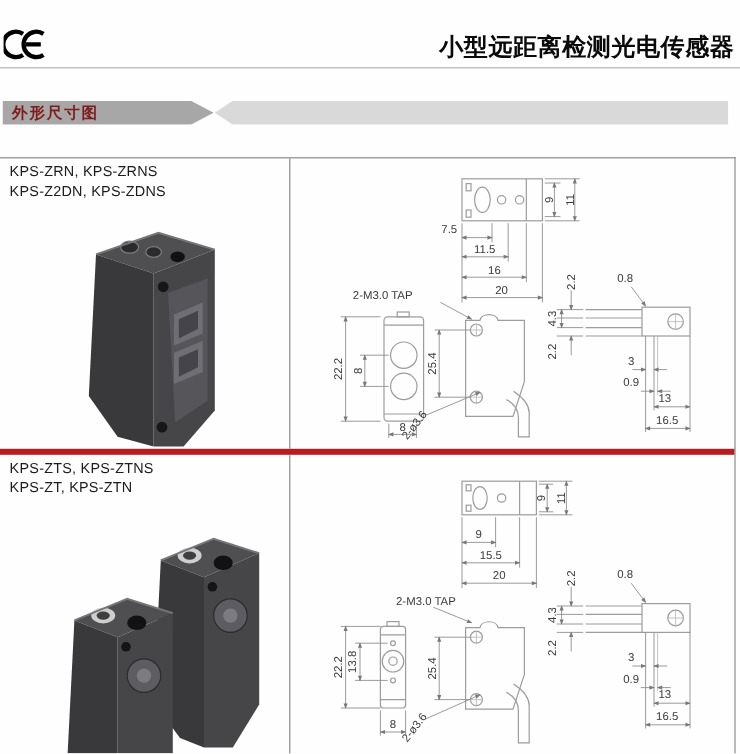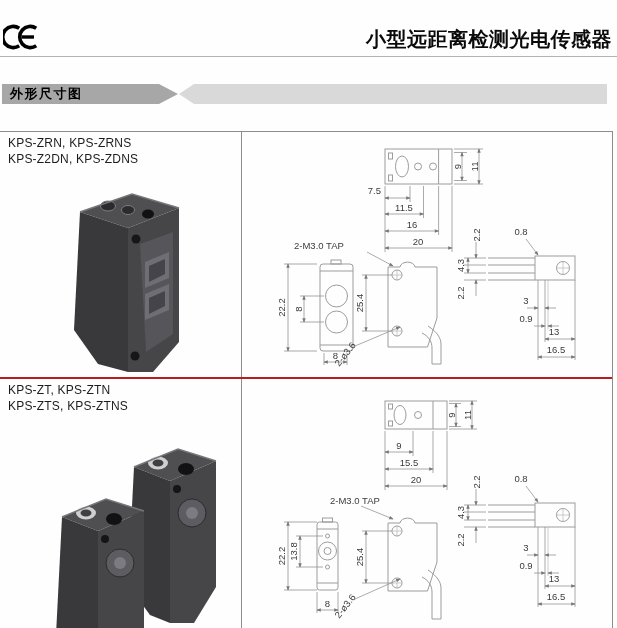--- a/index.html
+++ b/index.html
@@ -17,34 +17,34 @@
     white-space: nowrap;
   }
   .top-rule { position: absolute; top: 56px; left: 0; width: 617px; height: 1px; background: #b3b3b3; }
 
   .banner { position: absolute; top: 84px; left: 0; width: 617px; height: 20px; }
   .banner-dark {
     position: absolute; left: 2px; top: 0; width: 176px; height: 20px; background: #a7a7a7;
     clip-path: polygon(0 0, 157px 0, 176px 50%, 157px 100%, 0 100%);
   }
   .banner-dark span {
-    display: block; font-size: 13px; font-weight: bold; color: #000000;
+    display: block; font-size: 13px; font-weight: bold; color: #7f1d1d;
     line-height: 20px; padding-left: 8px; letter-spacing: 1.5px;
   }
   .banner-light {
     position: absolute; left: 179px; top: 0; width: 428px; height: 20px; background: #d9d9d9;
     clip-path: polygon(0 50%, 15px 0, 100% 0, 100% 100%, 15px 100%);
   }
 
   .spec-table {
     position: absolute; top: 131px; left: 0; width: 613px; height: 497px;
     border-top: 1px solid #8c8c8c; border-right: 1px solid #8c8c8c;
   }
   .row { position: relative; display: flex; }
-  .row-1 { height: 247px; border-bottom: 2px solid #b91c1c; }
+  .row-1 { height: 247px; border-bottom: 5px solid #b91c1c; }
   .row-2 { height: 249px; }
   .cell-left { position: relative; width: 242px; border-right: 1px solid #8c8c8c; overflow: hidden; }
   .cell-right { position: relative; flex: 1; overflow: hidden; }
   .models { padding: 4px 0 0 8px; font-size: 12px; line-height: 1.3; color: #1c1c1c; letter-spacing: 0.2px; }
   .photo { position: absolute; }
   svg.drawing { position: absolute; left: 0; top: 0; }
 
   .ol { stroke: #9c9c9c; stroke-width: 1; fill: none; }
   .dl { stroke: #8f8f8f; stroke-width: 0.75; fill: none; }
   .thin { stroke: #b8b8b8 !important; stroke-width: 0.7 !important; }
@@ -217,22 +217,22 @@
         <text class="dim" x="284" y="190" text-anchor="middle">0.9</text>
         <text class="dim" x="312" y="203" text-anchor="middle">13</text>
         <text class="dim" x="314" y="221" text-anchor="middle">16.5</text>
       </svg>
     </div>
   </div>
 
   <div class="row row-2">
     <div class="cell-left">
       <div class="models">
+        <div>KPS-ZTS, KPS-ZTNS</div>
         <div>KPS-ZT, KPS-ZTN</div>
-        <div>KPS-ZTS, KPS-ZTNS</div>
       </div>
 
       <svg class="photo" style="left:46px; top:56px;" width="190" height="193" viewBox="0 0 190 193">
         <g transform="translate(74,2)">
           <polygon points="14,30 58,12 96,24 50,44" fill="#4f4f52"></polygon>
           <polygon points="14,30 50,44 50,186 30,178 8,148" fill="#39393c"></polygon>
           <polygon points="50,44 96,24 96,150 74,186 50,186" fill="#464649"></polygon>
           <circle cx="72" cy="76" r="14" fill="#5c5c61" stroke="#2c2c2f"></circle>
           <circle cx="72" cy="76" r="6" fill="#7b7b81"></circle>
           <circle cx="57" cy="52" r="4" fill="#151517"></circle>

